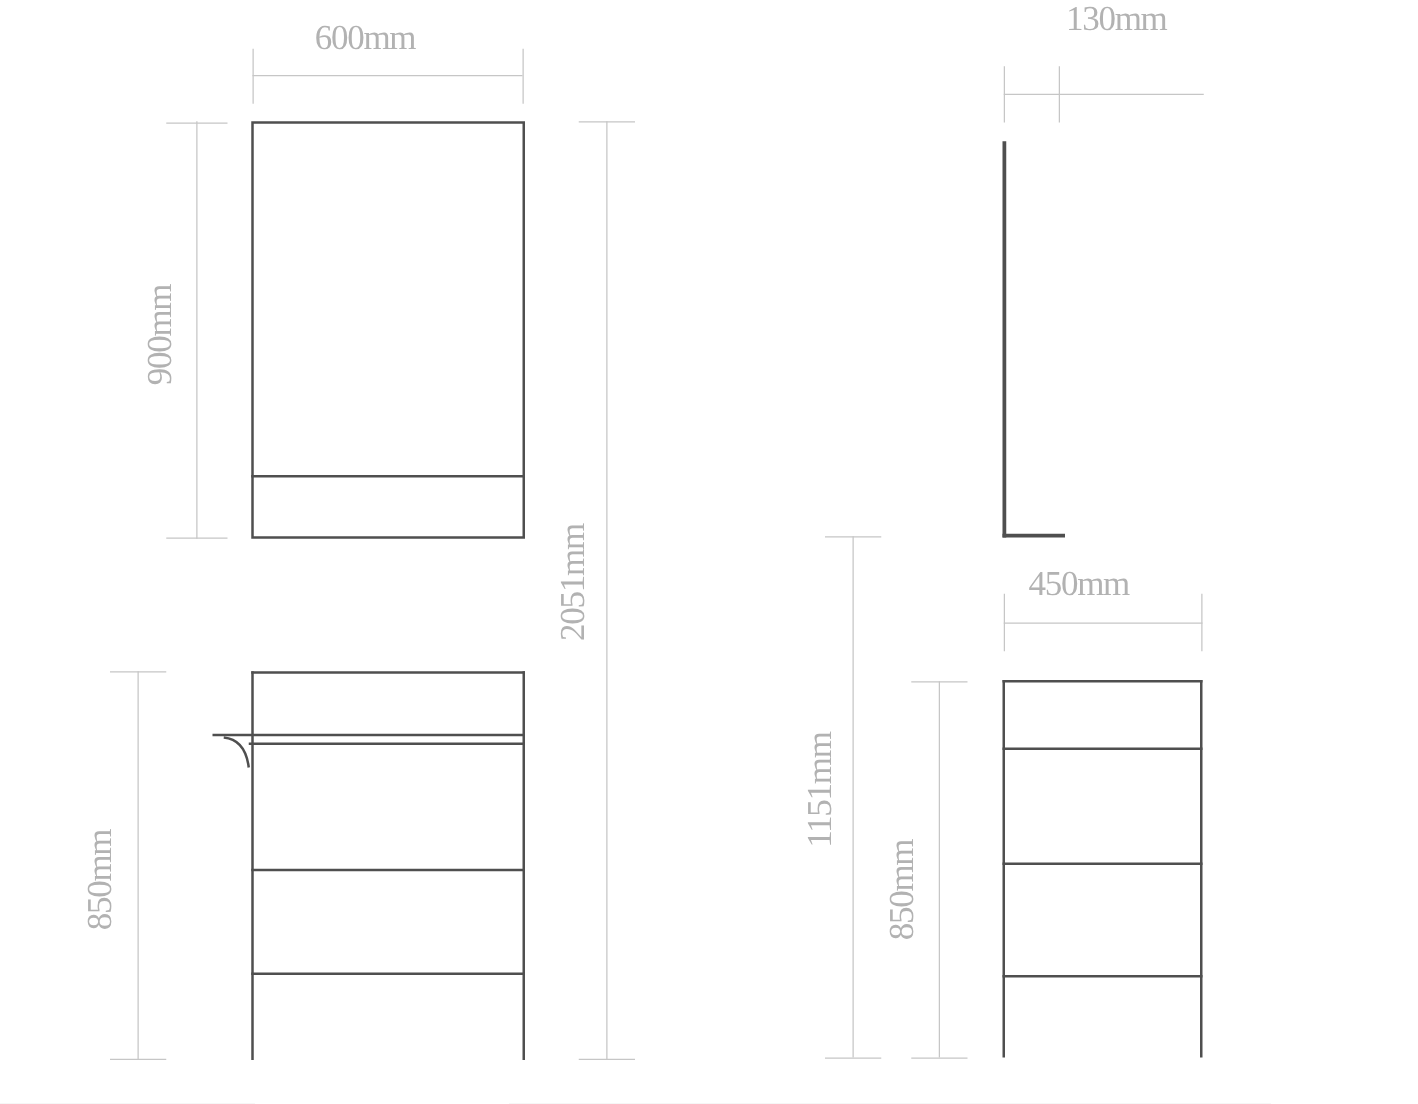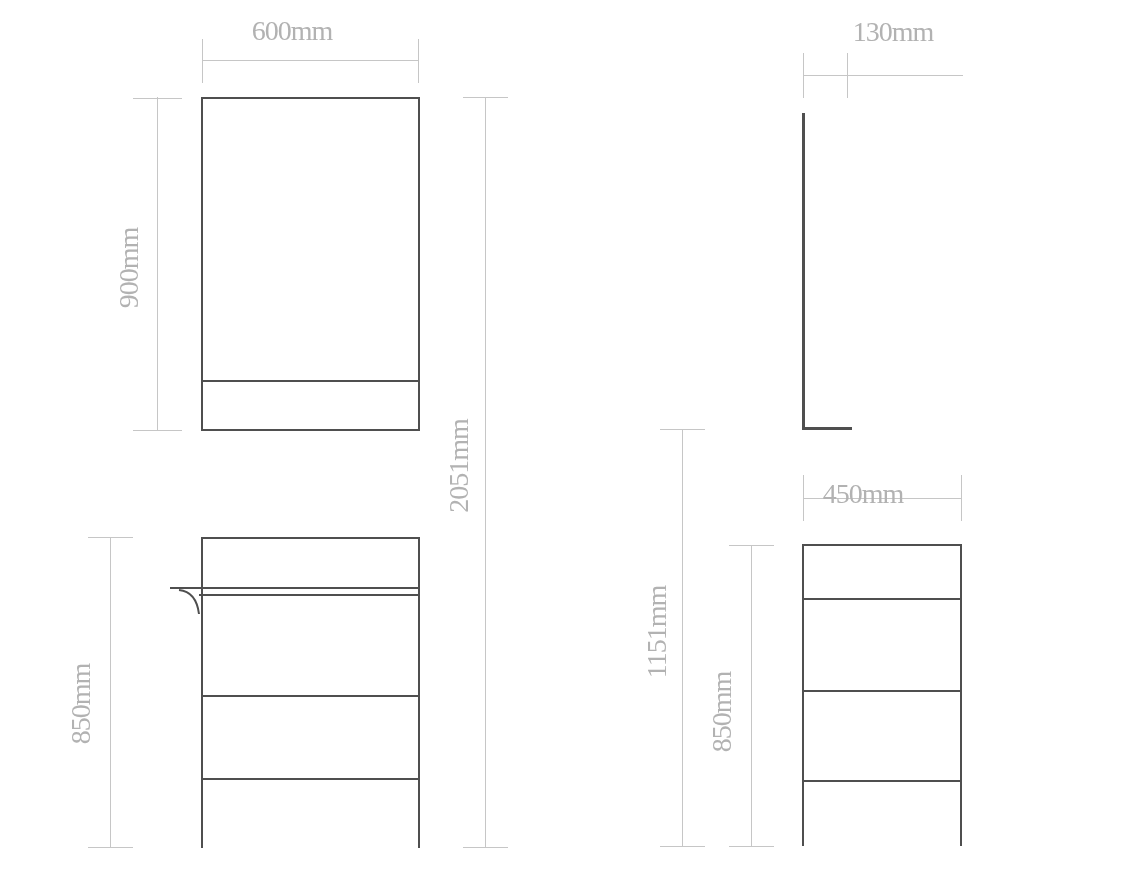--- a/index.html
+++ b/index.html
@@ -71,33 +71,33 @@
   <div class="ll" style="left:88px;top:537px;width:45px;height:1px;"></div>
   <div class="ll" style="left:88px;top:847px;width:45px;height:1px;"></div>
   <div class="lbl rot" style="left:81px;top:704px;">850mm</div>
 
   <div class="ld" style="left:802px;top:113px;width:3px;height:317px;"></div>
   <div class="ld" style="left:802px;top:427px;width:50px;height:3px;"></div>
 
   <div class="ll" style="left:803px;top:75px;width:160px;height:1px;"></div>
   <div class="ll" style="left:803px;top:53px;width:1px;height:45px;"></div>
   <div class="ll" style="left:847px;top:53px;width:1px;height:45px;"></div>
-  <div class="lbl" style="left:893px;top:32px;">130mm</div>
+  <div class="lbl" style="left:893px;top:16px;">130mm</div>
 
   <div class="ld" style="left:802px;top:544px;width:2px;height:302px;"></div>
   <div class="ld" style="left:960px;top:544px;width:2px;height:302px;"></div>
   <div class="ld" style="left:802px;top:544px;width:160px;height:2px;"></div>
   <div class="ld" style="left:802px;top:598px;width:160px;height:2px;"></div>
   <div class="ld" style="left:802px;top:690px;width:160px;height:2px;"></div>
   <div class="ld" style="left:802px;top:780px;width:160px;height:2px;"></div>
 
   <div class="ll" style="left:803px;top:498px;width:159px;height:1px;"></div>
   <div class="ll" style="left:803px;top:475px;width:1px;height:46px;"></div>
   <div class="ll" style="left:961px;top:475px;width:1px;height:46px;"></div>
-  <div class="lbl" style="left:863px;top:494px;">450mm</div>
+  <div class="lbl" style="left:863px;top:468px;">450mm</div>
 
   <div class="ll" style="left:682px;top:429px;width:1px;height:417px;"></div>
   <div class="ll" style="left:660px;top:429px;width:45px;height:1px;"></div>
   <div class="ll" style="left:660px;top:846px;width:45px;height:1px;"></div>
   <div class="lbl rot" style="left:657px;top:632px;">1151mm</div>
 
   <div class="ll" style="left:751px;top:545px;width:1px;height:301px;"></div>
   <div class="ll" style="left:729px;top:545px;width:45px;height:1px;"></div>
   <div class="ll" style="left:729px;top:846px;width:45px;height:1px;"></div>
   <div class="lbl rot" style="left:722px;top:712px;">850mm</div>

